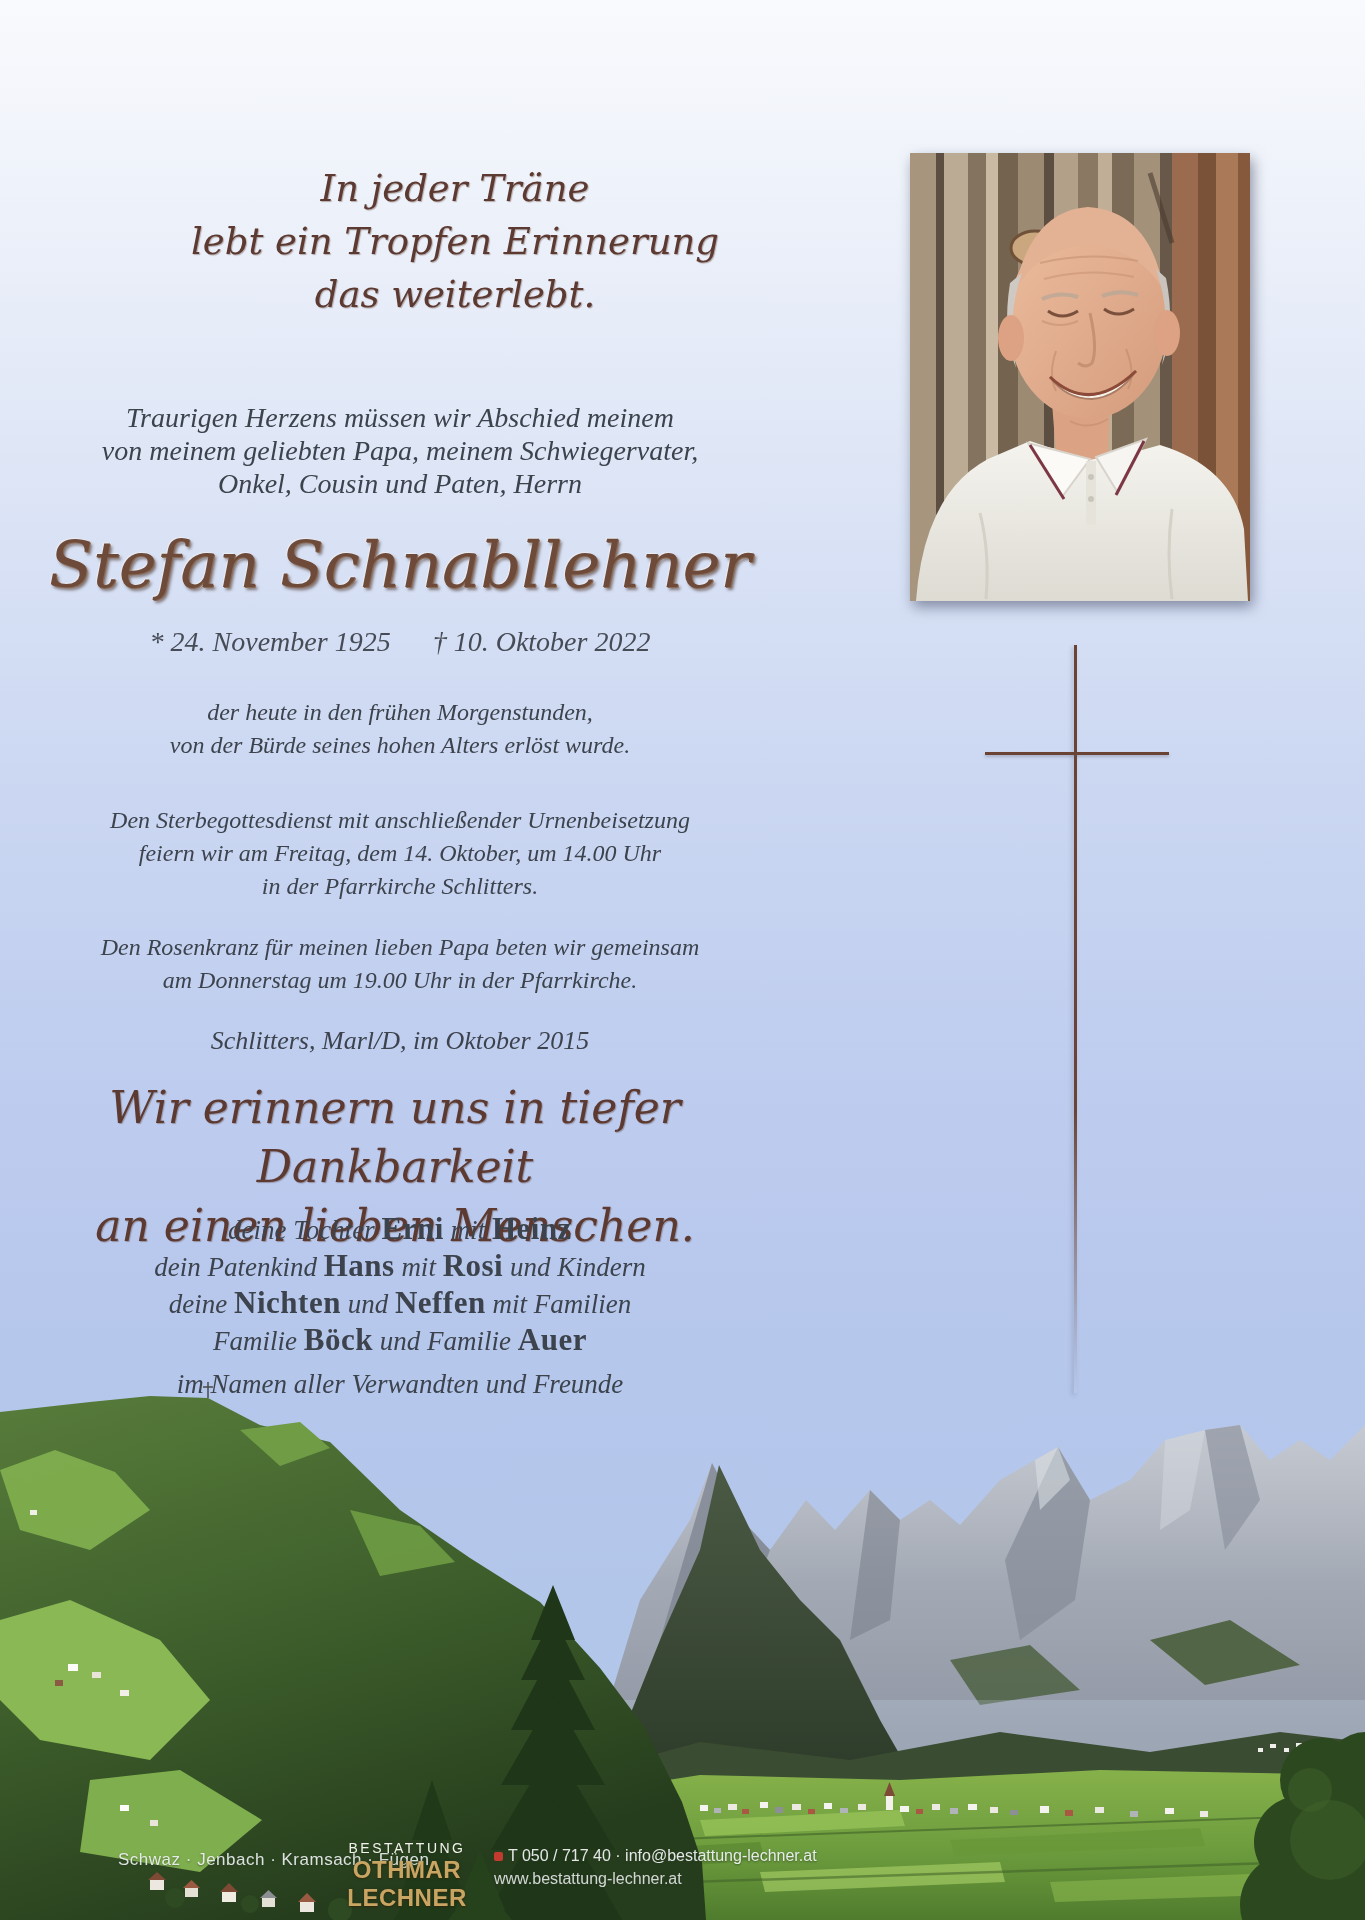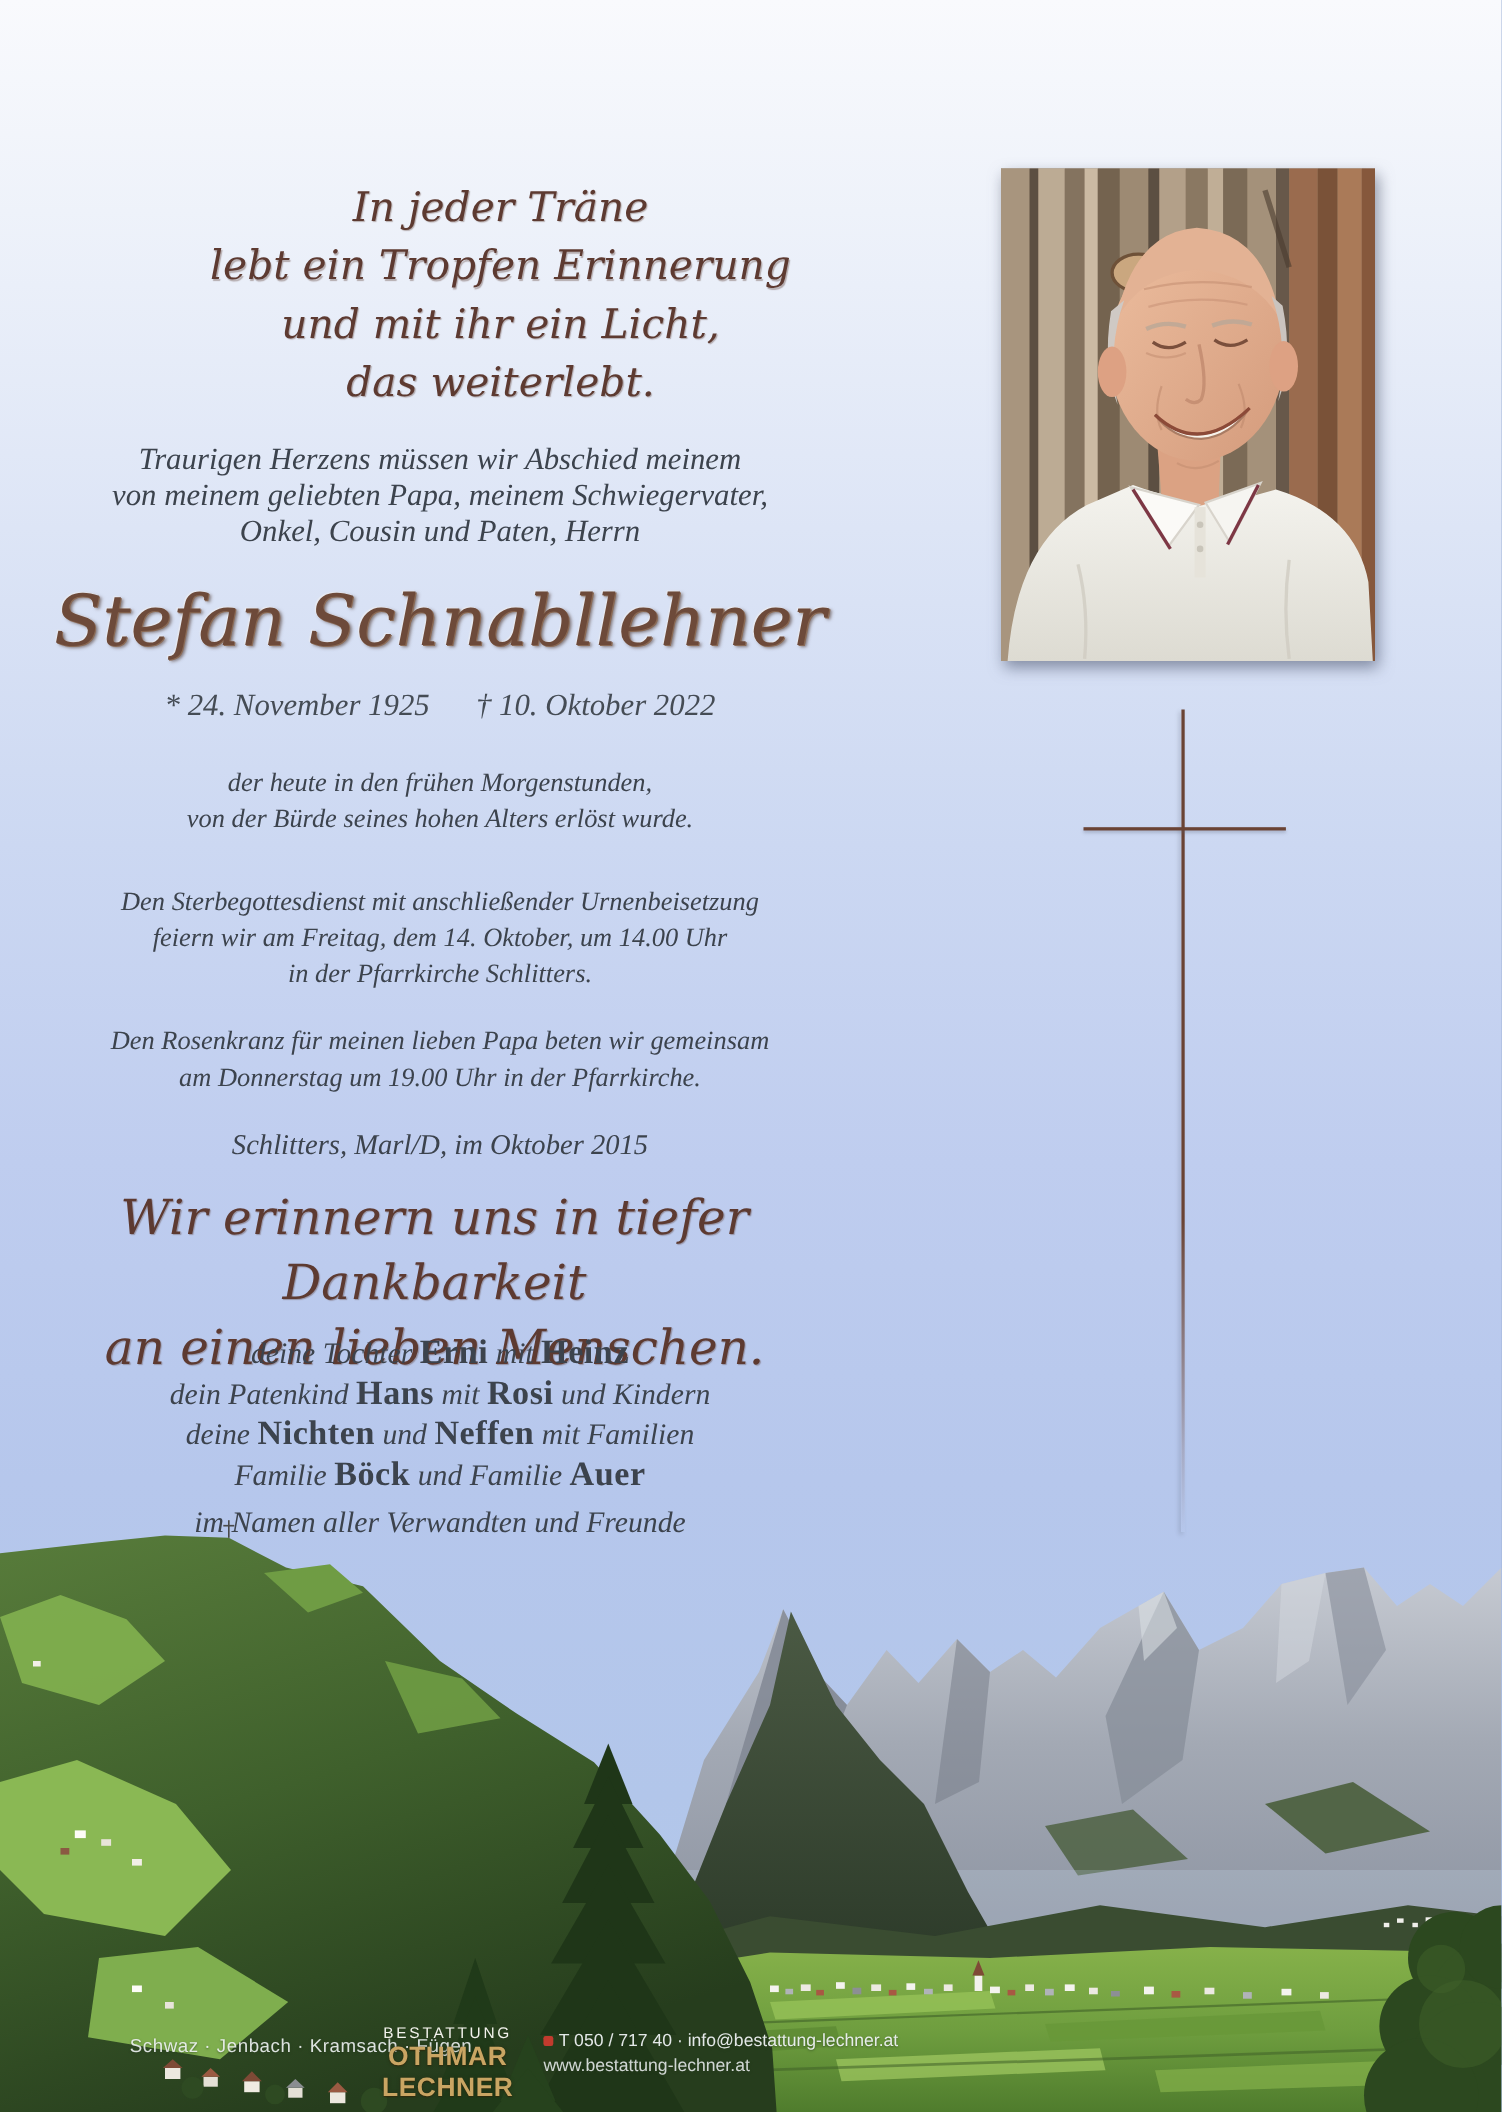--- a/index.html
+++ b/index.html
@@ -235,21 +235,20 @@
           <circle cx="1365" cy="690" r="38"></circle>
         <circle cx="1330" cy="760" r="40" fill="#3f6129" opacity="0.5"></circle>
         <circle cx="1310" cy="710" r="22" fill="#3f6129" opacity="0.5"></circle>
       </g>
     </svg>
   </div>
 
   <div class="abs poem ctr script">
     <div>In jeder Träne</div>
     <div>lebt ein Tropfen Erinnerung</div>
-    <div>und mit ihr ein Licht,</div>
     <div>das weiterlebt.</div>
   </div>
 
   <div class="abs intro ctr">
     <div>Traurigen Herzens müssen wir Abschied meinem</div>
     <div>von meinem geliebten Papa, meinem Schwiegervater,</div>
     <div>Onkel, Cousin und Paten, Herrn</div>
   </div>
 
   <div class="abs name ctr">Stefan Schnabllehner</div>

